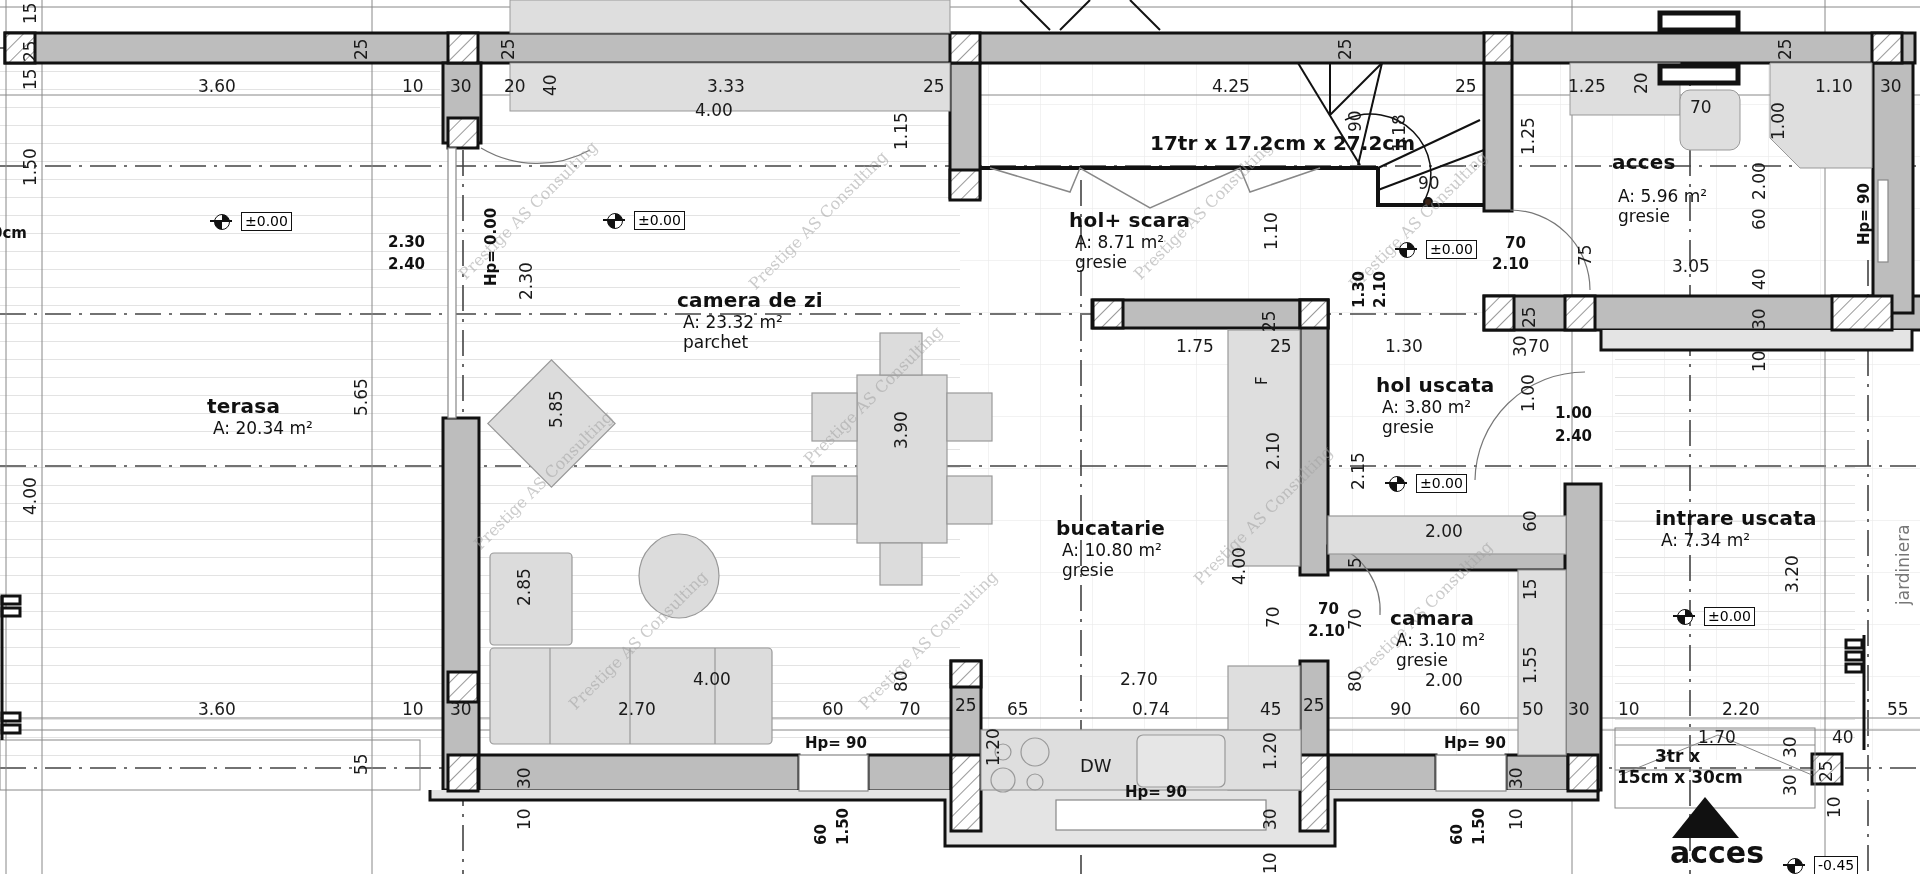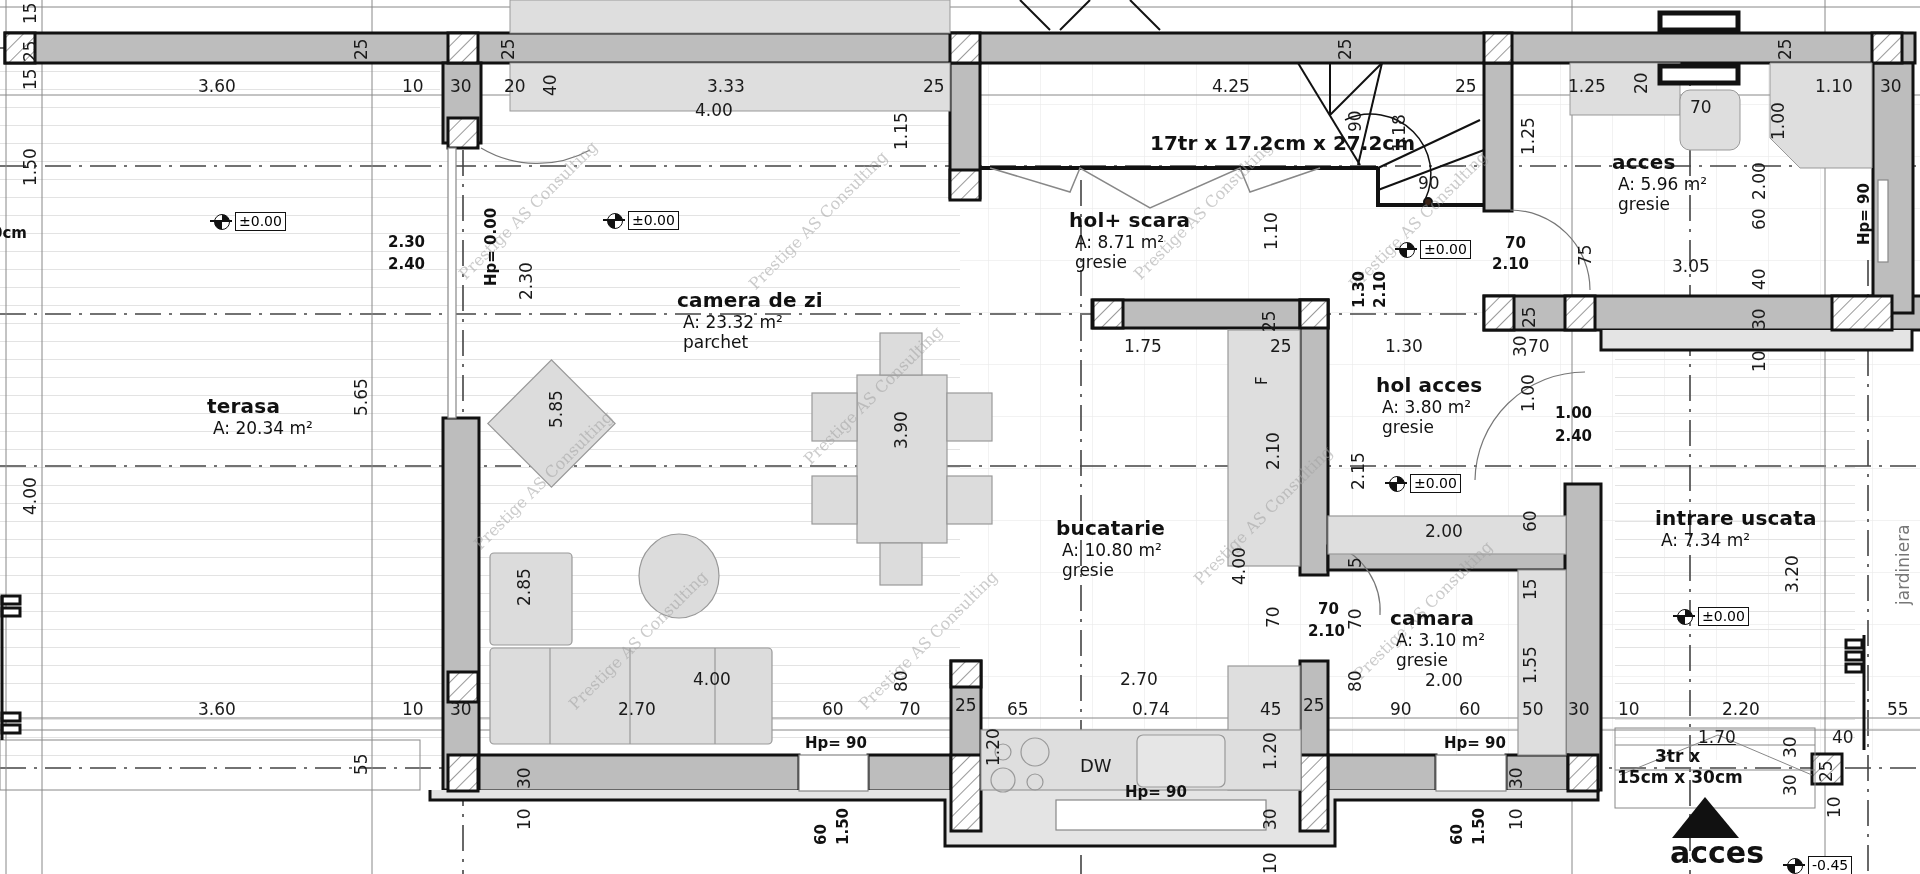--- a/index.html
+++ b/index.html
@@ -5,21 +5,21 @@
   html,body{margin:0;padding:0;background:#ffffff;}
   body{width:1920px;height:874px;overflow:hidden;position:relative;font-family:"DejaVu Sans","Liberation Sans",sans-serif;}
   #plan{position:absolute;left:0;top:0;width:1920px;height:874px;}
   .lbl{position:absolute;color:#111;white-space:nowrap;line-height:1;}
   .room-name{font-weight:bold;font-size:20px;letter-spacing:0.2px;}
   .room-area{font-size:17px;}
   .room-floor{font-size:17px;}
   .dim{font-size:17px;color:#1a1a1a;}
   .dim-b{font-size:15px;font-weight:bold;color:#111;}
   .rot{transform-origin:left top;transform:rotate(-90deg);}
-  .lvl{position:absolute;display:flex;align-items:center;gap:3px;}
+  .lvl{position:absolute;display:flex;align-items:center;gap:9px;}
   .lvl-sym{width:22px;height:22px;position:relative;}
   .lvl-sym:before{content:"";position:absolute;left:4px;top:4px;width:14px;height:14px;border-radius:50%;border:1.5px solid #111;background:conic-gradient(#111 0 25%,#fff 0 50%,#111 0 75%,#fff 0);}
   .lvl-sym:after{content:"";position:absolute;left:0;top:10px;width:22px;height:1.5px;background:#111;}
   .lvl-box{border:1.5px solid #111;font-size:14px;padding:0 3px;background:#fff;line-height:17px;}
   .watermark{position:absolute;font-family:"DejaVu Serif","Liberation Serif",serif;font-size:16px;color:rgba(160,160,160,0.55);transform:rotate(-45deg);transform-origin:left top;white-space:nowrap;}
   .acces{font-weight:bold;font-size:30px;}
 </style>
 </head>
 <body>
 
@@ -245,25 +245,25 @@
   <div class="room-area" style="margin:4px 0 0 6px">A: 23.32 m²</div>
   <div class="room-floor" style="margin:3px 0 0 6px">parchet</div>
 </div>
 <div class="lbl" style="left:1069px;top:210px;">
   <div class="room-name">hol+ scara</div>
   <div class="room-area" style="margin:4px 0 0 6px">A: 8.71 m²</div>
   <div class="room-floor" style="margin:3px 0 0 6px">gresie</div>
 </div>
 <div class="lbl" style="left:1612px;top:152px;">
   <div class="room-name">acces</div>
-  <div class="room-area" style="margin:4px 0 0 6px">A: 5.96 m²</div>
+  <div class="room-area" style="margin:16px 0 0 6px">A: 5.96 m²</div>
   <div class="room-floor" style="margin:3px 0 0 6px">gresie</div>
 </div>
 <div class="lbl" style="left:1376px;top:375px;">
-  <div class="room-name">hol acces</div>
+  <div class="room-name">hol uscata</div>
   <div class="room-area" style="margin:4px 0 0 6px">A: 3.80 m²</div>
   <div class="room-floor" style="margin:3px 0 0 6px">gresie</div>
 </div>
 <div class="lbl" style="left:1056px;top:518px;">
   <div class="room-name">bucatarie</div>
   <div class="room-area" style="margin:4px 0 0 6px">A: 10.80 m²</div>
   <div class="room-floor" style="margin:3px 0 0 6px">gresie</div>
 </div>
 <div class="lbl" style="left:1390px;top:608px;">
   <div class="room-name">camara</div>
@@ -366,21 +366,21 @@
 <div class="lbl dim rot" style="left:1520px;top:155px;">1.25</div>
 <div class="lbl dim rot" style="left:1577px;top:266px;">75</div>
 
 <div class="lbl dim rot" style="left:518px;top:300px;">2.30</div>
 <div class="lbl dim rot" style="left:548px;top:428px;">5.85</div>
 <div class="lbl dim rot" style="left:893px;top:449px;">3.90</div>
 <div class="lbl dim rot" style="left:516px;top:606px;">2.85</div>
 <div class="lbl dim" style="left:693px;top:671px;">4.00</div>
 <div class="lbl dim" style="left:618px;top:701px;">2.70</div>
 
-<div class="lbl dim" style="left:1124px;top:338px;">1.75</div>
+<div class="lbl dim" style="left:1176px;top:338px;">1.75</div>
 <div class="lbl dim" style="left:1270px;top:338px;">25</div>
 <div class="lbl dim rot" style="left:1265px;top:470px;">2.10</div>
 <div class="lbl dim rot" style="left:1231px;top:585px;">4.00</div>
 <div class="lbl dim rot" style="left:1265px;top:628px;">70</div>
 <div class="lbl dim" style="left:1120px;top:671px;">2.70</div>
 <div class="lbl dim" style="left:1132px;top:701px;">0.74</div>
 <div class="lbl dim" style="left:1007px;top:701px;">65</div>
 <div class="lbl dim" style="left:1260px;top:701px;">45</div>
 <div class="lbl dim rot" style="left:985px;top:766px;">1.20</div>
 <div class="lbl dim rot" style="left:1262px;top:770px;">1.20</div>

